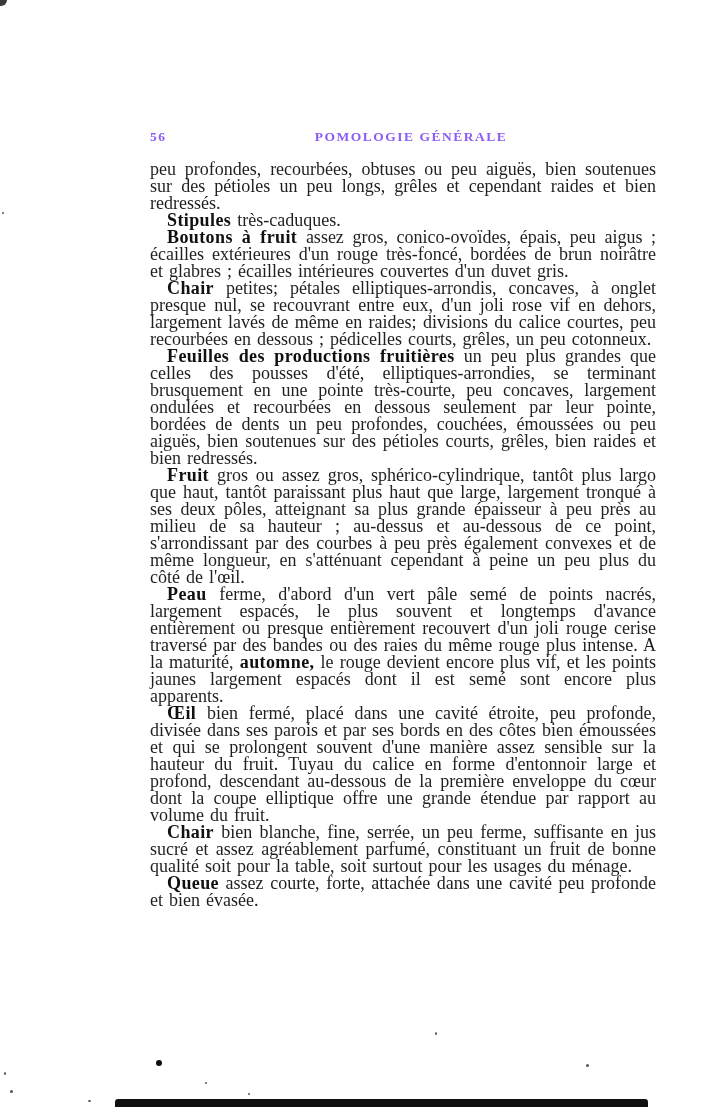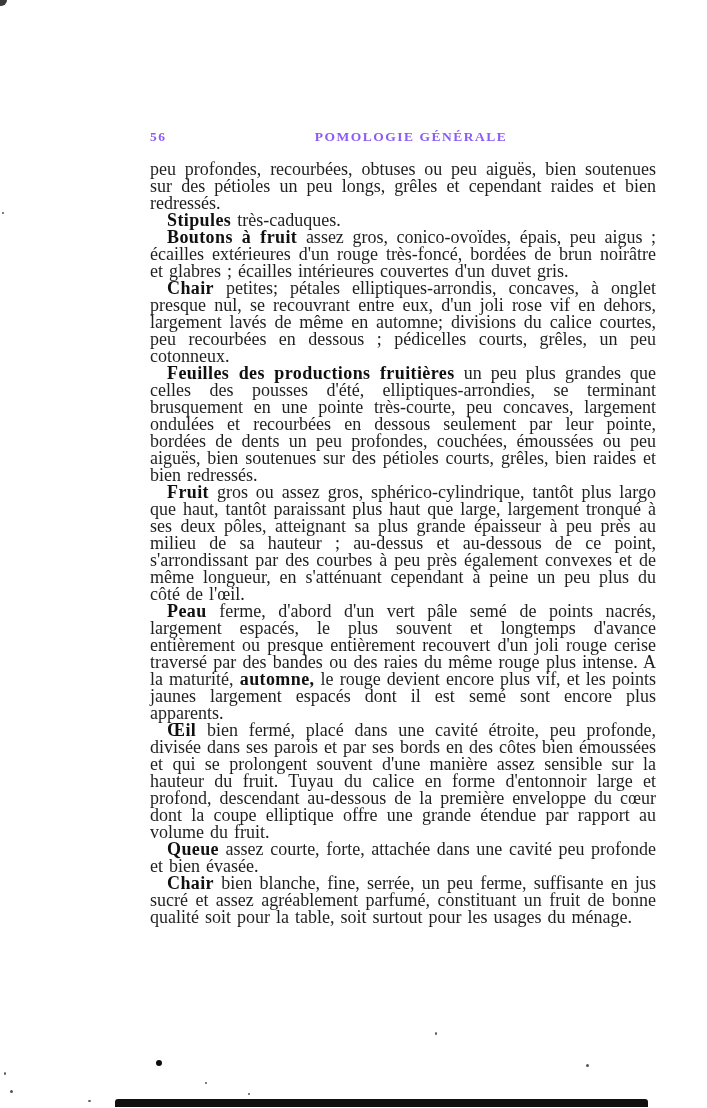--- a/index.html
+++ b/index.html
@@ -104,27 +104,27 @@
 
   <div class="running-head">
     <span class="page-number">56</span>
     <span class="running-title">POMOLOGIE GÉNÉRALE</span>
   </div>
 
   <div class="text-block">
       <p class="para"><span>peu profondes, recourbées, obtuses ou peu aiguës, bien soutenues sur des pétioles un peu longs, grêles et cependant raides et bien redressés.</span></p>
       <p class="para indent"><span class="lead">Stipules</span><span> très-caduques.</span></p>
       <p class="para indent"><span class="lead">Boutons à fruit</span><span> assez gros, conico-ovoïdes, épais, peu aigus ; écailles extérieures d'un rouge très-foncé, bordées de brun noirâtre et glabres ; écailles intérieures couvertes d'un duvet gris.</span></p>
-      <p class="para indent"><span class="lead">Chair</span><span> petites; pétales elliptiques-arrondis, concaves, à onglet presque nul, se recouvrant entre eux, d'un joli rose vif en dehors, largement lavés de même en automne; divisions du calice courtes, peu recourbées en dessous ; pédicelles courts, grêles, un peu cotonneux.</span></p>
+      <p class="para indent"><span class="lead">Chair</span><span> petites; pétales elliptiques-arrondis, concaves, à onglet presque nul, se recouvrant entre eux, d'un joli rose vif en dehors, largement lavés de même en raides; divisions du calice courtes, peu recourbées en dessous ; pédicelles courts, grêles, un peu cotonneux.</span></p>
       <p class="para indent"><span class="lead">Feuilles des productions fruitières</span><span> un peu plus grandes que celles des pousses d'été, elliptiques-arrondies, se terminant brusquement en une pointe très-courte, peu concaves, largement ondulées et recourbées en dessous seulement par leur pointe, bordées de dents un peu profondes, couchées, émoussées ou peu aiguës, bien soutenues sur des pétioles courts, grêles, bien raides et bien redressés.</span></p>
       <p class="para indent"><span class="lead">Fruit</span><span> gros ou assez gros, sphérico-cylindrique, tantôt plus largo que haut, tantôt paraissant plus haut que large, largement tronqué à ses deux pôles, atteignant sa plus grande épaisseur à peu près au milieu de sa hauteur ; au-dessus et au-dessous de ce point, s'arrondissant par des courbes à peu près également convexes et de même longueur, en s'atténuant cependant à peine un peu plus du côté de l'œil.</span></p>
       <p class="para indent"><span class="lead">Peau</span><span> ferme, d'abord d'un vert pâle semé de points nacrés, largement espacés, le plus souvent et longtemps d'avance entièrement ou presque entièrement recouvert d'un joli rouge cerise traversé par des bandes ou des raies du même rouge plus intense. A la maturité, </span><span class="lead">automne,</span><span> le rouge devient encore plus vif, et les points jaunes largement espacés dont il est semé sont encore plus apparents.</span></p>
       <p class="para indent"><span class="lead">Œil</span><span> bien fermé, placé dans une cavité étroite, peu profonde, divisée dans ses parois et par ses bords en des côtes bien émoussées et qui se prolongent souvent d'une manière assez sensible sur la hauteur du fruit. Tuyau du calice en forme d'entonnoir large et profond, descendant au-dessous de la première enveloppe du cœur dont la coupe elliptique offre une grande étendue par rapport au volume du fruit.</span></p>
+      <p class="para indent"><span class="lead">Chair</span><span> bien blanche, fine, serrée, un peu ferme, suffisante en jus sucré et assez agréablement parfumé, constituant un fruit de bonne qualité soit pour la table, soit surtout pour les usages du ménage.</span></p>
       <p class="para indent"><span class="lead">Queue</span><span> assez courte, forte, attachée dans une cavité peu profonde et bien évasée.</span></p>
-      <p class="para indent"><span class="lead">Chair</span><span> bien blanche, fine, serrée, un peu ferme, suffisante en jus sucré et assez agréablement parfumé, constituant un fruit de bonne qualité soit pour la table, soit surtout pour les usages du ménage.</span></p>
     </div>
 
   <div class="artifact corner-mark"></div>
   <div class="artifact ink-dot"></div>
   <div class="artifact speck s1"></div>
   <div class="artifact speck s2"></div>
   <div class="artifact speck s3"></div>
   <div class="artifact speck s4"></div>
   <div class="artifact speck s5"></div>
   <div class="artifact speck s6"></div>

